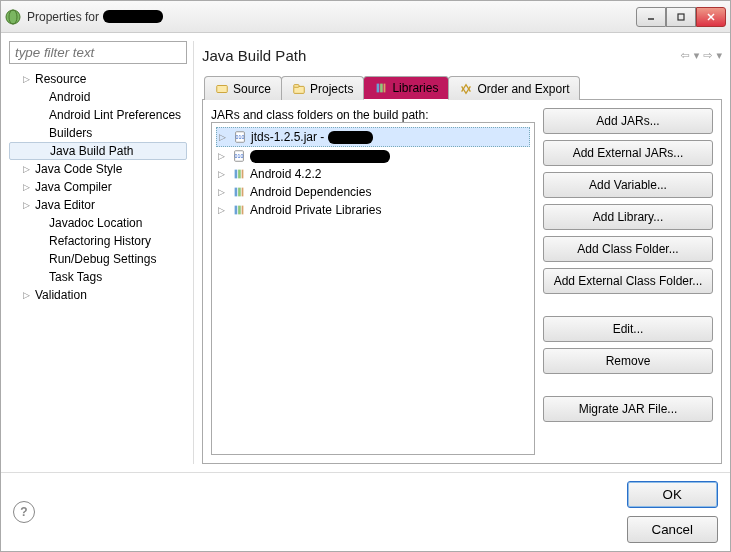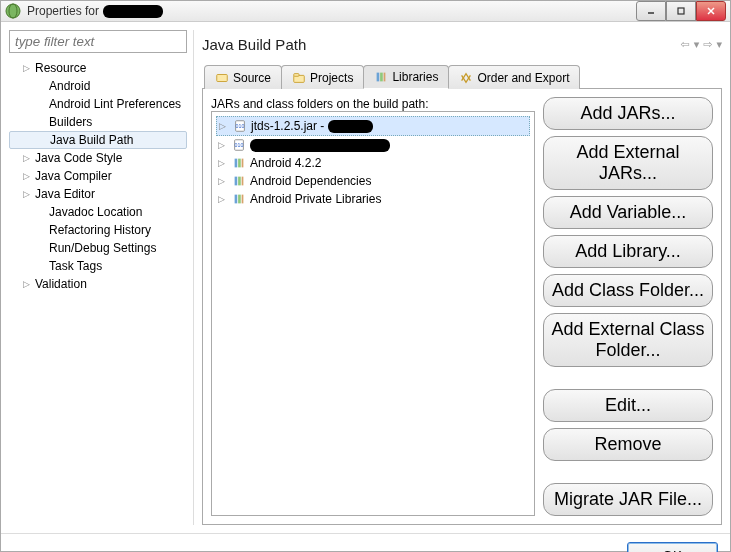--- a/index.html
+++ b/index.html
@@ -137,21 +137,21 @@
   border-bottom: none;
   background: linear-gradient(#f5f5f5,#e5e5e5);
   margin-right: -1px;
   border-radius: 4px 4px 0 0;
   display: flex; align-items: center; gap: 4px;
   cursor: pointer;
   position: relative;
   top: 1px;
 }
 .tab.active {
-  background: #e5e5e5;
+  background: #be185d;
   border-bottom: 1px solid #fff;
   z-index: 2;
 }
 .tab-icon { width: 14px; height: 14px; }
 
 .tabcontent {
   flex: 1;
   border: 1px solid #aaa;
   border-top: none;
   padding: 8px;
@@ -184,25 +184,25 @@
 .btncol {
   width: 170px;
   display: flex;
   flex-direction: column;
   gap: 6px;
 }
 .btncol .spacer { height: 10px; }
 .sidebtn {
   padding: 5px 4px;
   border: 1px solid #999;
-  border-radius: 12px;
+  border-radius: 3px;
   background: linear-gradient(#f8f8f8,#e2e2e2);
   cursor: pointer;
   text-align: center;
-  font-size: 18px;
+  font-size: 12px;
 }
 
 .footer {
   border-top: 1px solid #ddd;
   padding: 8px 12px;
   display: flex;
   align-items: center;
   justify-content: space-between;
 }
 .help-icon {

